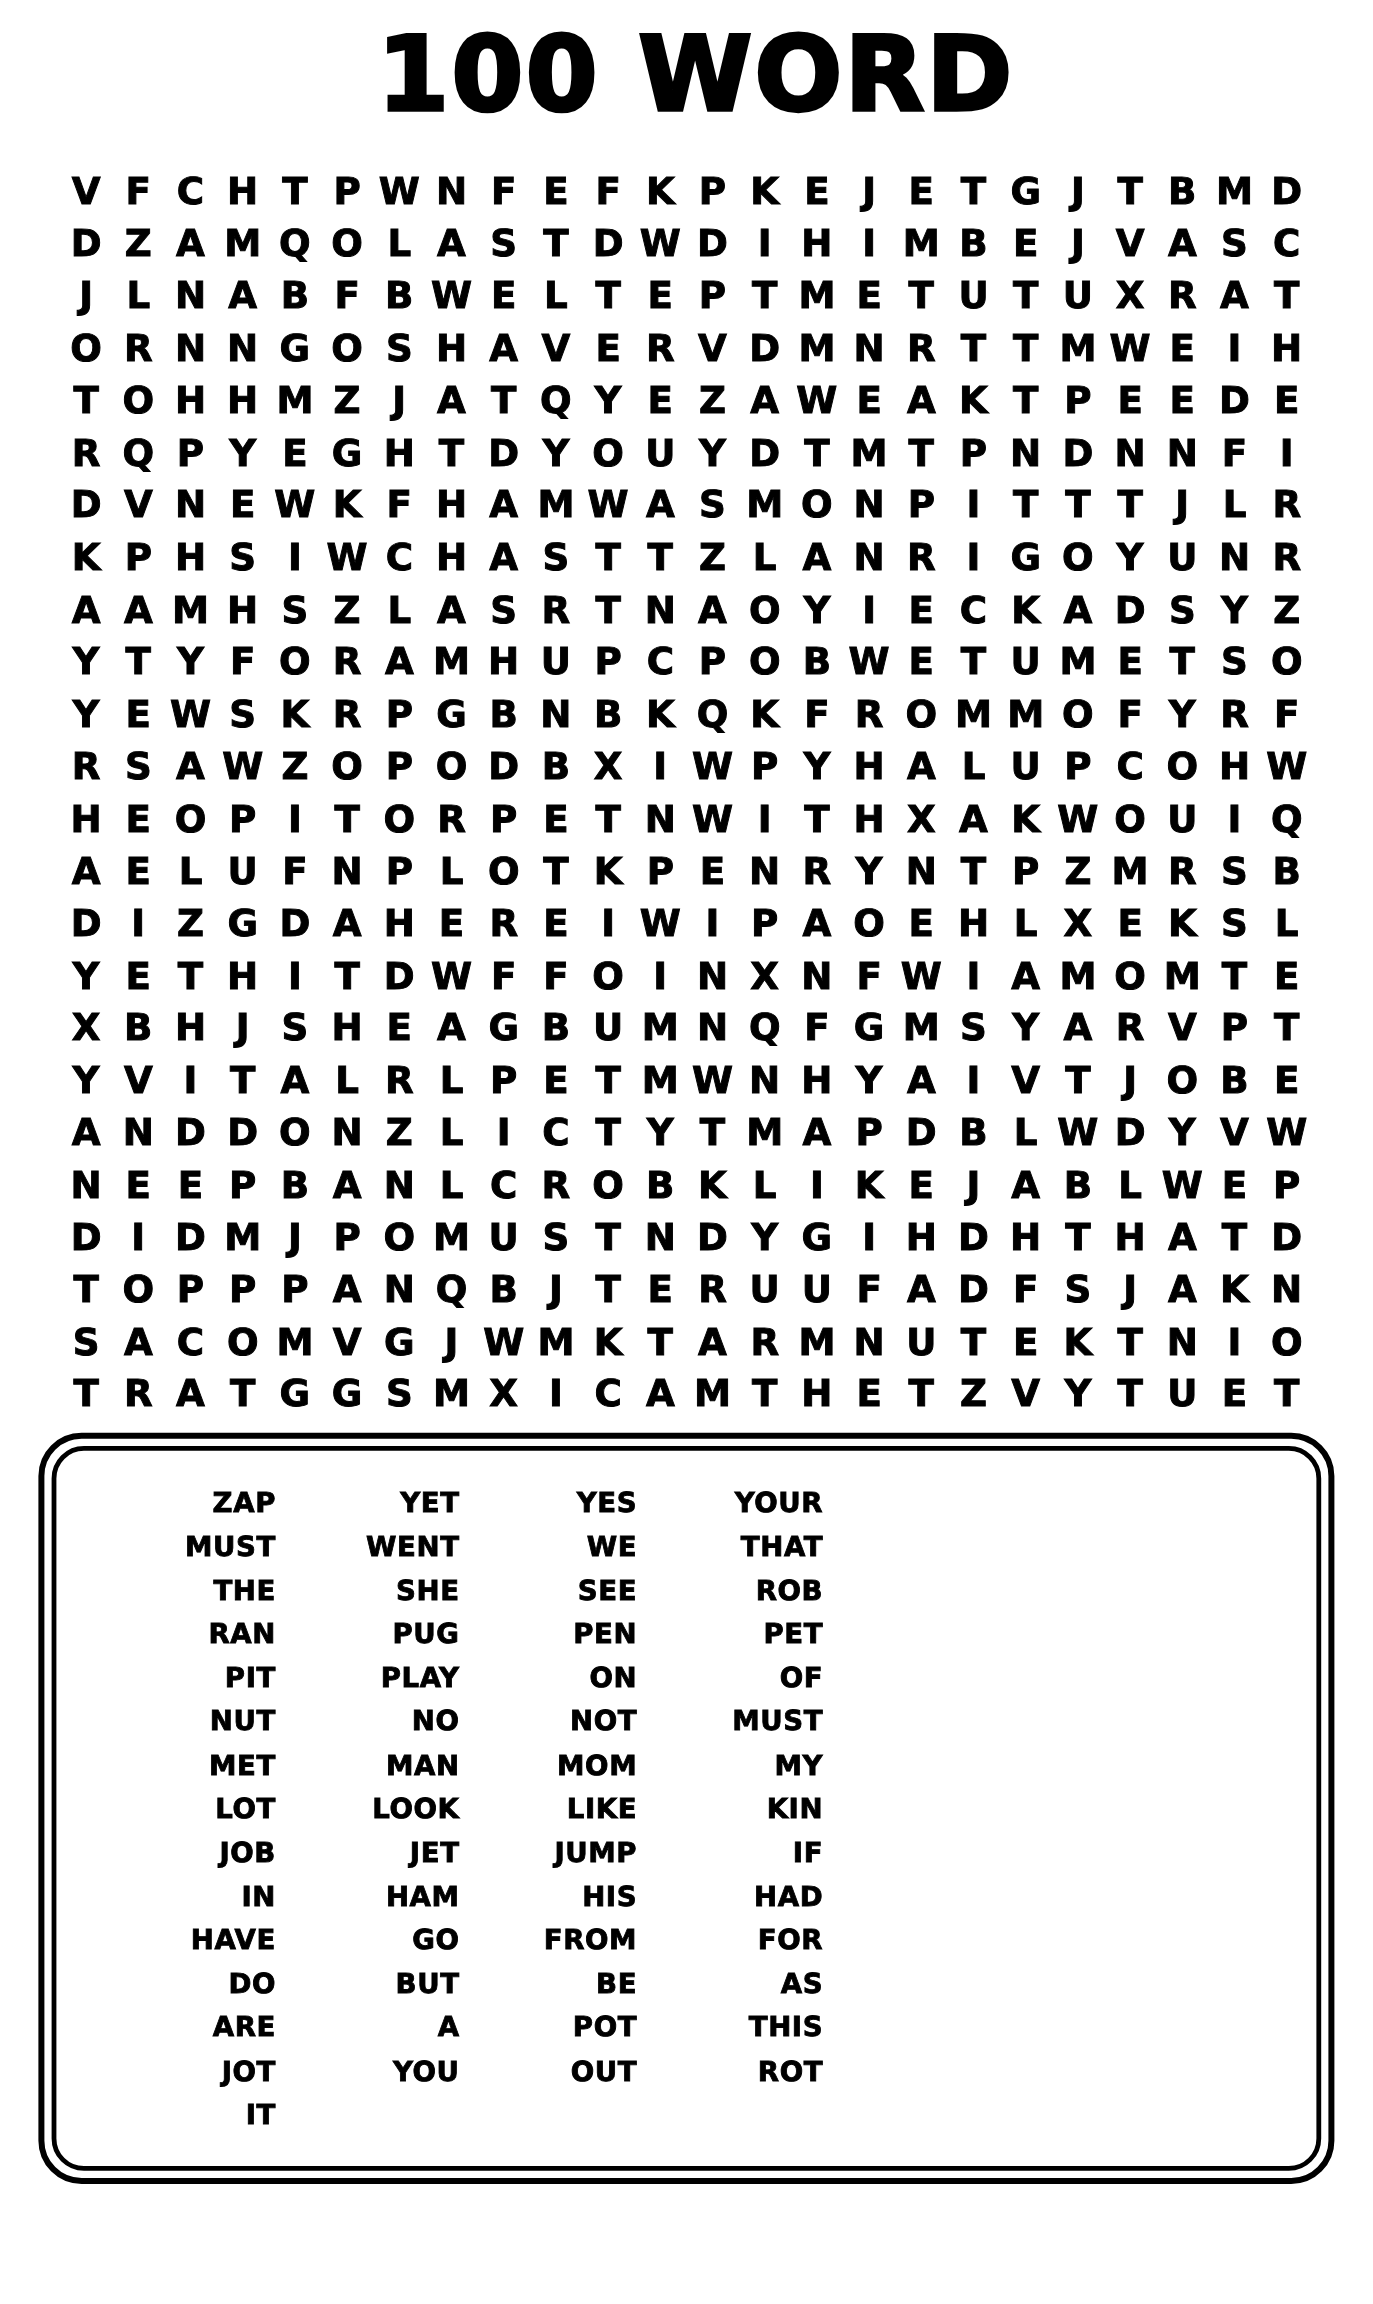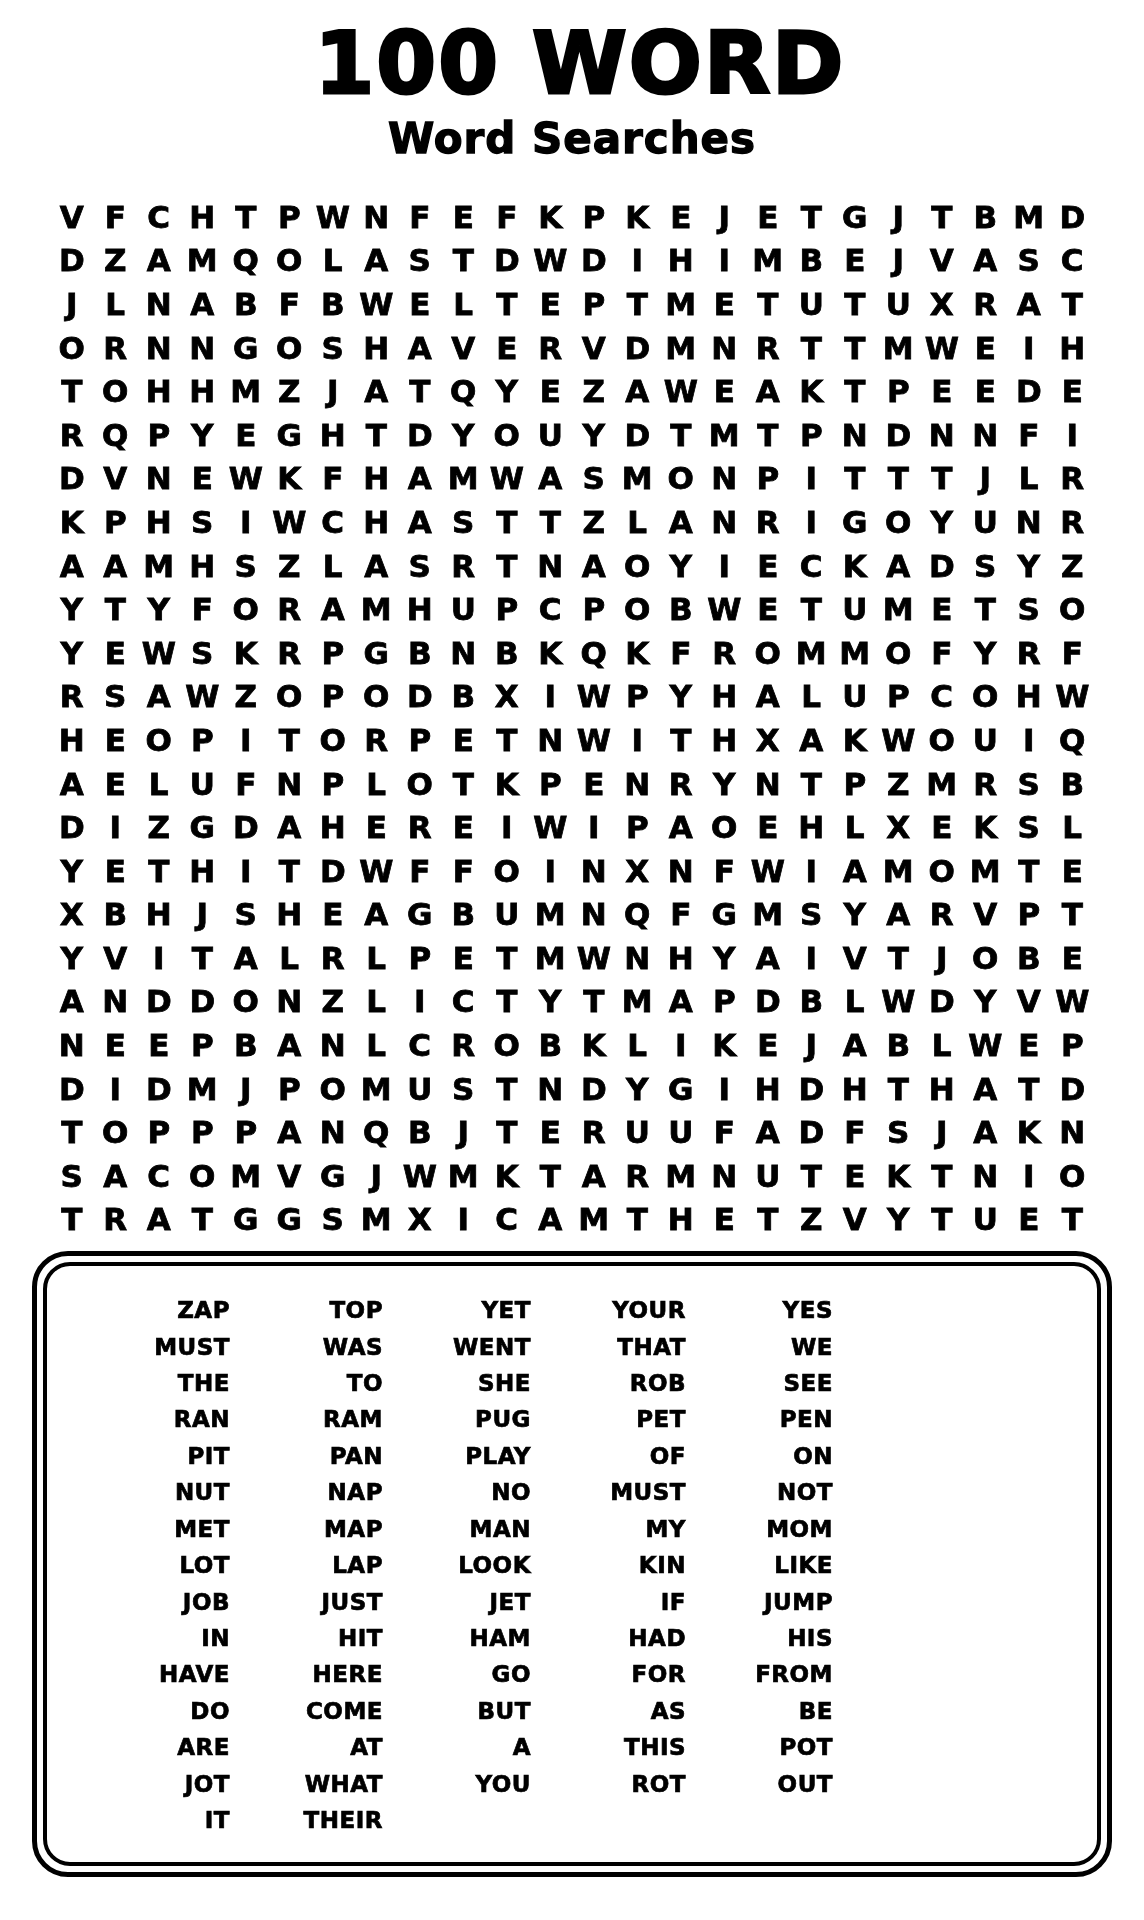--- a/index.html
+++ b/index.html
@@ -74,21 +74,20 @@
     letter-spacing: 0.5px;
     -webkit-text-stroke: 0.7px #000;
     white-space: nowrap;
   }
 </style>
 </head>
 <body>
 
 <div class="header">
   <div class="title">100 WORD</div>
-  <div class="subtitle">Word Searches</div>
 </div>
 
 <div class="grid">
     <div class="cell">V</div>
     <div class="cell">F</div>
     <div class="cell">C</div>
     <div class="cell">H</div>
     <div class="cell">T</div>
     <div class="cell">P</div>
     <div class="cell">W</div>
@@ -676,78 +675,61 @@
         <div class="word">LOT</div>
         <div class="word">JOB</div>
         <div class="word">IN</div>
         <div class="word">HAVE</div>
         <div class="word">DO</div>
         <div class="word">ARE</div>
         <div class="word">JOT</div>
         <div class="word">IT</div>
       </div>
       <div class="word-col">
-        <div class="word">TOP</div>
-        <div class="word">WAS</div>
-        <div class="word">TO</div>
-        <div class="word">RAM</div>
-        <div class="word">PAN</div>
-        <div class="word">NAP</div>
-        <div class="word">MAP</div>
-        <div class="word">LAP</div>
-        <div class="word">JUST</div>
-        <div class="word">HIT</div>
-        <div class="word">HERE</div>
-        <div class="word">COME</div>
-        <div class="word">AT</div>
-        <div class="word">WHAT</div>
-        <div class="word">THEIR</div>
-      </div>
-      <div class="word-col">
         <div class="word">YET</div>
         <div class="word">WENT</div>
         <div class="word">SHE</div>
         <div class="word">PUG</div>
         <div class="word">PLAY</div>
         <div class="word">NO</div>
         <div class="word">MAN</div>
         <div class="word">LOOK</div>
         <div class="word">JET</div>
         <div class="word">HAM</div>
         <div class="word">GO</div>
         <div class="word">BUT</div>
         <div class="word">A</div>
         <div class="word">YOU</div>
+      </div>
+      <div class="word-col">
+        <div class="word">YES</div>
+        <div class="word">WE</div>
+        <div class="word">SEE</div>
+        <div class="word">PEN</div>
+        <div class="word">ON</div>
+        <div class="word">NOT</div>
+        <div class="word">MOM</div>
+        <div class="word">LIKE</div>
+        <div class="word">JUMP</div>
+        <div class="word">HIS</div>
+        <div class="word">FROM</div>
+        <div class="word">BE</div>
+        <div class="word">POT</div>
+        <div class="word">OUT</div>
       </div>
       <div class="word-col">
         <div class="word">YOUR</div>
         <div class="word">THAT</div>
         <div class="word">ROB</div>
         <div class="word">PET</div>
         <div class="word">OF</div>
         <div class="word">MUST</div>
         <div class="word">MY</div>
         <div class="word">KIN</div>
         <div class="word">IF</div>
         <div class="word">HAD</div>
         <div class="word">FOR</div>
         <div class="word">AS</div>
         <div class="word">THIS</div>
         <div class="word">ROT</div>
       </div>
-      <div class="word-col">
-        <div class="word">YES</div>
-        <div class="word">WE</div>
-        <div class="word">SEE</div>
-        <div class="word">PEN</div>
-        <div class="word">ON</div>
-        <div class="word">NOT</div>
-        <div class="word">MOM</div>
-        <div class="word">LIKE</div>
-        <div class="word">JUMP</div>
-        <div class="word">HIS</div>
-        <div class="word">FROM</div>
-        <div class="word">BE</div>
-        <div class="word">POT</div>
-        <div class="word">OUT</div>
-      </div>
     </div>
 </div>
 
 </body></html>

